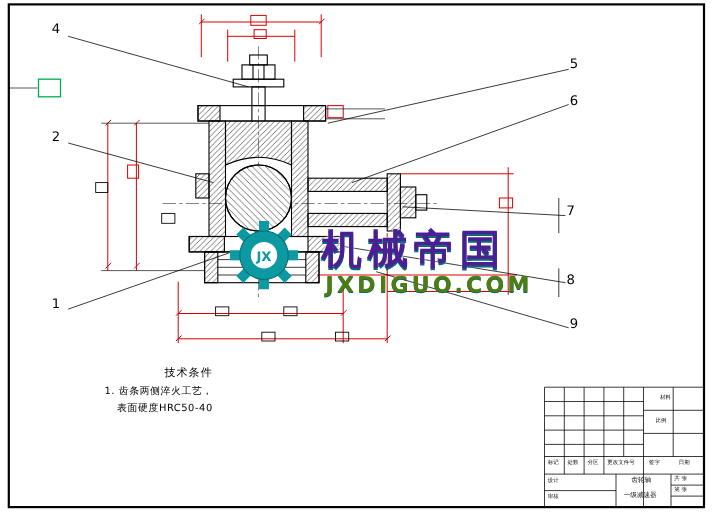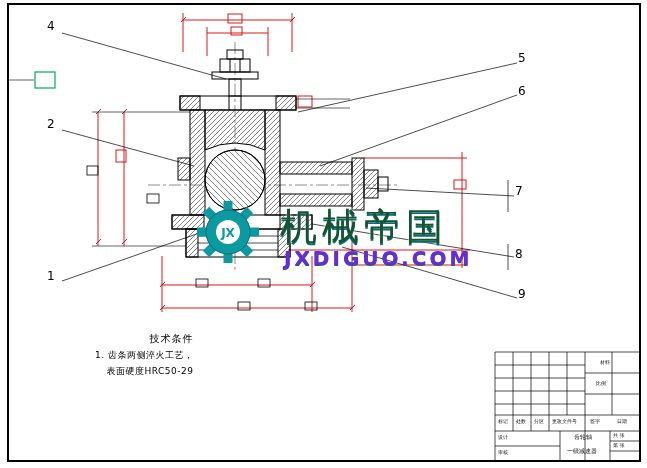--- a/index.html
+++ b/index.html
@@ -4,24 +4,24 @@
 <style>
   html,body{margin:0;padding:0;background:#fff;}
   body{width:647px;height:468px;position:relative;font-family:"DejaVu Sans","Liberation Sans",sans-serif;overflow:hidden;}
   .stage{position:absolute;left:0;top:0;width:647px;height:468px;}
   svg.canvas{position:absolute;left:0;top:0;z-index:1;}
   .callout{position:absolute;z-index:4;font-size:12px;color:#000;line-height:1;}
   .notes{position:absolute;left:95px;top:332px;z-index:4;color:#000;text-align:right;}
   .notes .nt{font-size:10px;letter-spacing:1px;}
   .notes .nl{font-size:9px;margin-top:3px;letter-spacing:0.5px;}
   .notes .nl2{margin-left:8px;}
-  .watermark{position:absolute;left:172px;top:196px;width:310px;height:84px;z-index:3;}
+  .watermark{position:absolute;left:184px;top:196px;width:310px;height:84px;z-index:3;}
   .wm-gear{position:absolute;left:22px;top:2px;}
-  .wm-name{position:absolute;left:108px;top:6px;font-size:37px;font-weight:normal;color:#14532d;letter-spacing:5px;white-space:nowrap;text-shadow:0 2px 0 #0a6a75,0 0 3px #ffffff;}
-  .wm-site{position:absolute;left:112px;top:50px;font-size:20px;font-weight:bold;color:#6d28d9;letter-spacing:3px;white-space:nowrap;text-shadow:0 1px 0 #0a6a75;}
+  .wm-name{position:absolute;left:108px;top:6px;font-size:37px;font-weight:bold;color:#4c1d95;letter-spacing:5px;white-space:nowrap;text-shadow:0 2px 0 #0a6a75,0 0 3px #ffffff;}
+  .wm-site{position:absolute;left:112px;top:50px;font-size:20px;font-weight:bold;color:#4d7c0f;letter-spacing:3px;white-space:nowrap;text-shadow:0 1px 0 #0a6a75;}
   .tb-label{position:absolute;z-index:4;font-size:5px;color:#111;line-height:1;white-space:nowrap;}
   .tb-big{font-size:6px;}
 </style>
 </head>
 <body>
 
 <div class="stage">
 
 <svg class="canvas" width="647" height="468" viewBox="0 0 647 468">
   <defs>
@@ -201,21 +201,21 @@
 <div class="callout" style="left:518px;top:85px;">6</div>
 <div class="callout" style="left:47px;top:118px;">2</div>
 <div class="callout" style="left:515px;top:185px;">7</div>
 <div class="callout" style="left:515px;top:248px;">8</div>
 <div class="callout" style="left:47px;top:270px;">1</div>
 <div class="callout" style="left:518px;top:288px;">9</div>
 
 <div class="notes">
   <div class="nt">技术条件</div>
   <div class="nl">1. 齿条两侧淬火工艺，</div>
-  <div class="nl nl2">表面硬度HRC50-29</div>
+  <div class="nl nl2">表面硬度HRC50-40</div>
 </div>
 
 <div>
   <span class="tb-label" style="left:498px;top:419px;">标记</span>
   <span class="tb-label" style="left:516px;top:419px;">处数</span>
   <span class="tb-label" style="left:534px;top:419px;">分区</span>
   <span class="tb-label" style="left:552px;top:419px;">更改文件号</span>
   <span class="tb-label" style="left:590px;top:419px;">签字</span>
   <span class="tb-label" style="left:617px;top:419px;">日期</span>
   <span class="tb-label" style="left:498px;top:435px;">设计</span>

